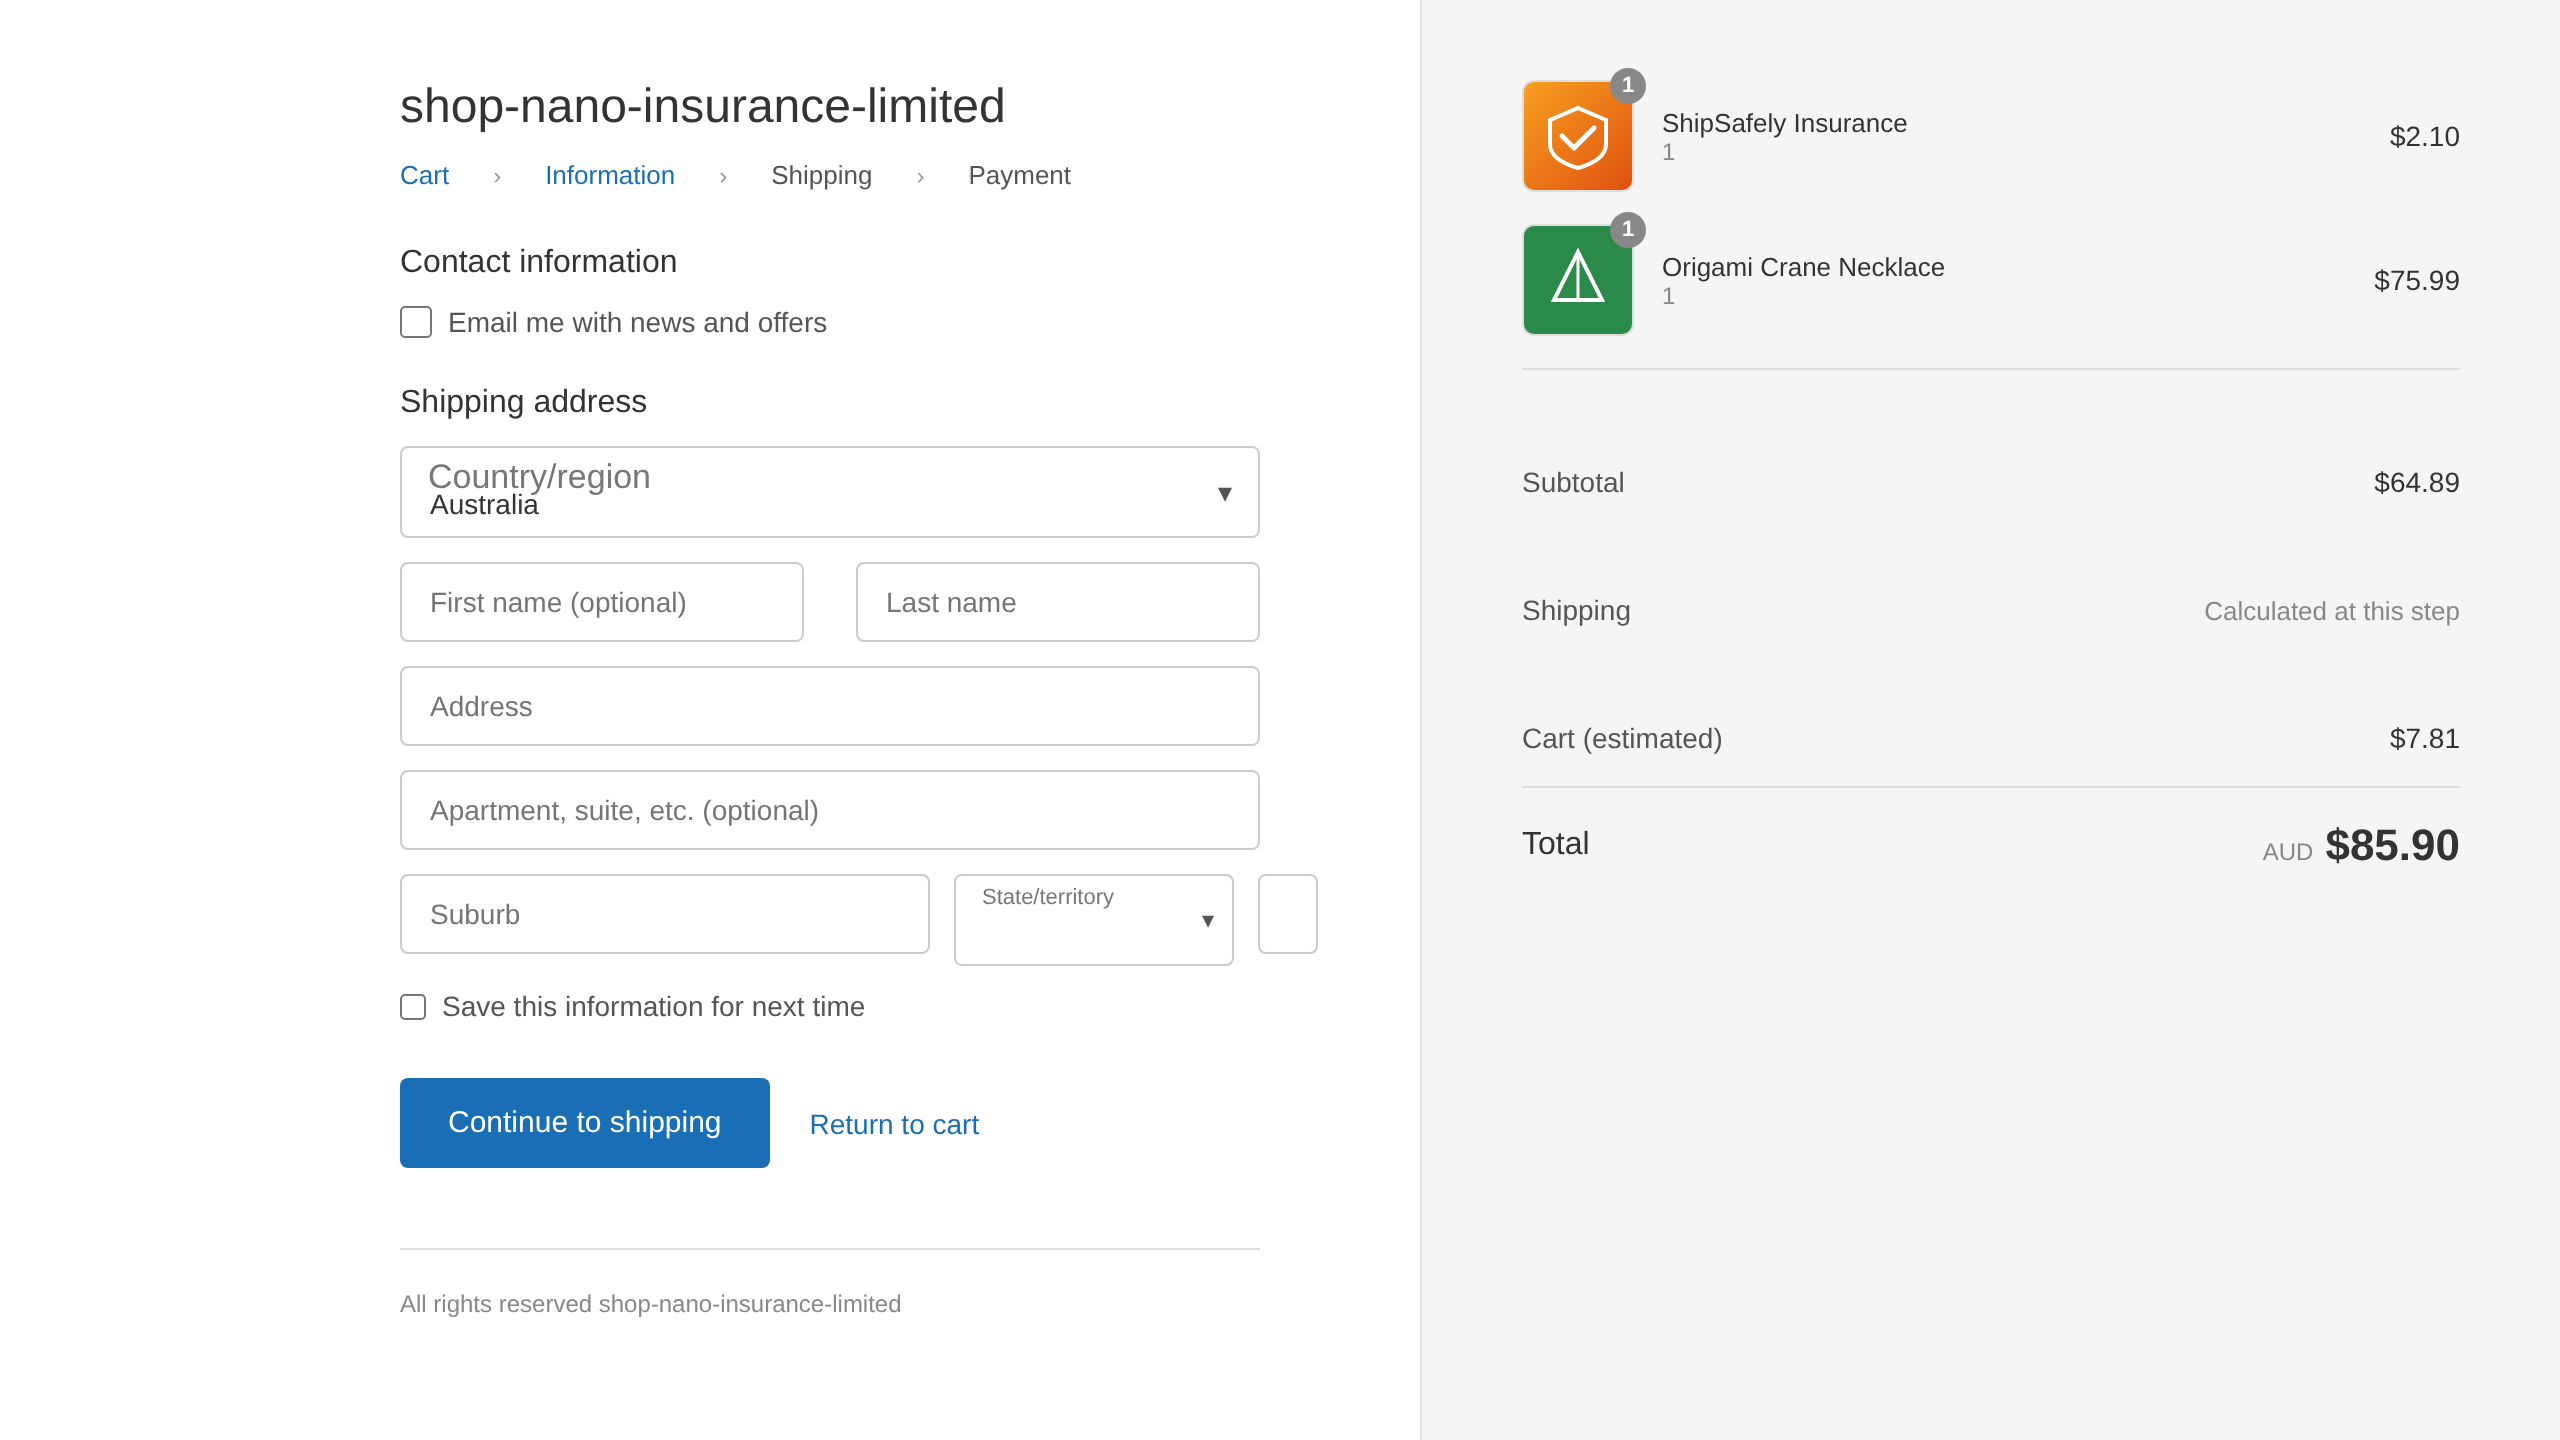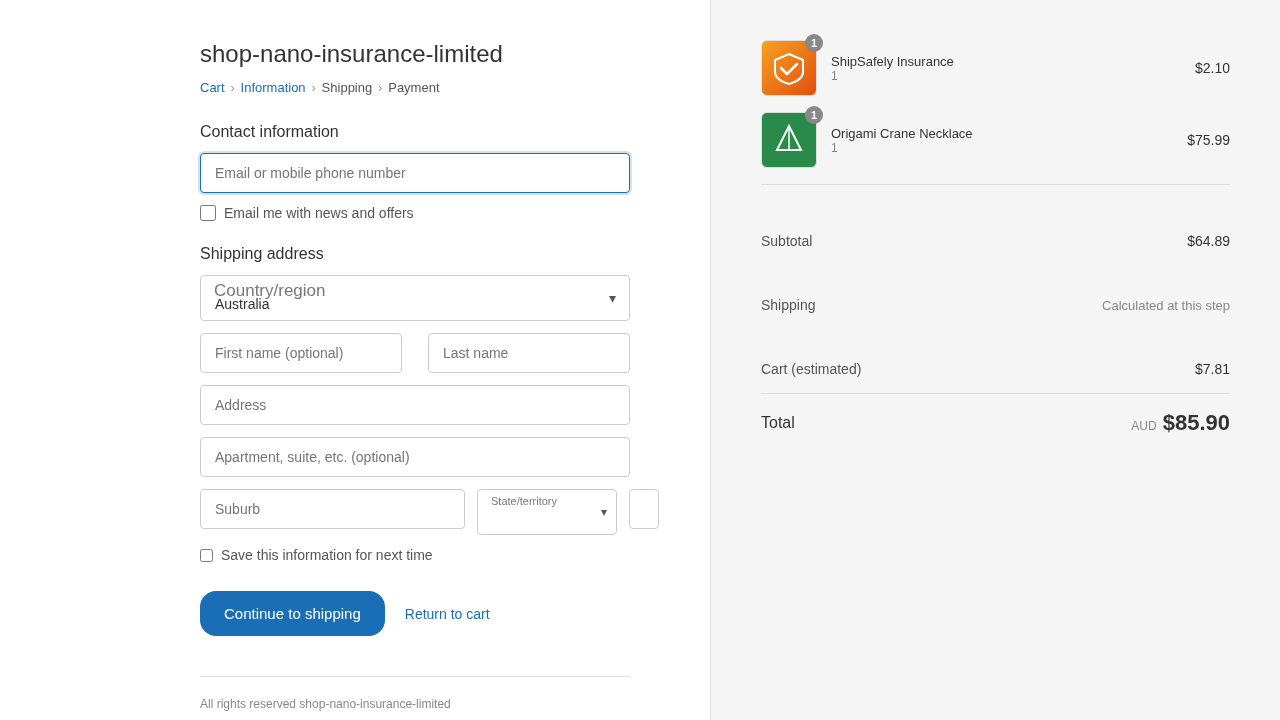--- a/index.html
+++ b/index.html
@@ -31,21 +31,21 @@
     .shop-title {
       font-size: 24px;
       font-weight: 400;
       color: #333;
       margin-bottom: 12px;
     }
 
     .breadcrumb {
       display: flex;
       align-items: center;
-      gap: 6px;
+      gap: 22px;
       font-size: 13px;
       margin-bottom: 28px;
     }
 
     .breadcrumb-item {
       color: #1a6eb5;
       cursor: pointer;
     }
 
     .breadcrumb-item.active {
@@ -206,21 +206,21 @@
       display: flex;
       align-items: center;
       gap: 20px;
       margin-bottom: 40px;
     }
 
     .btn-primary {
       background: #1a6eb5;
       color: #fff;
       border: none;
-      border-radius: 16px;
+      border-radius: 4px;
       padding: 14px 24px;
       font-size: 15px;
       cursor: pointer;
       font-weight: 500;
     }
 
     .btn-link {
       background: none;
       border: none;
       color: #1a6eb5;
@@ -390,23 +390,20 @@
     <span class="breadcrumb-sep">›</span>
     <span class="breadcrumb-item">Information</span>
     <span class="breadcrumb-sep">›</span>
     <span class="breadcrumb-item active">Shipping</span>
     <span class="breadcrumb-sep">›</span>
     <span class="breadcrumb-item active">Payment</span>
   </nav>
 
   <h2 class="section-title">Contact information</h2>
 
-  <div class="form-group">
-    <input type="text" class="form-input email-input" placeholder="Email or mobile phone number" style="">
-  </div>
 
   <div class="checkbox-row">
     <input type="checkbox" id="news-checkbox" style="">
     <label for="news-checkbox" class="checkbox-label">Email me with news and offers</label>
   </div>
 
   <h2 class="section-title">Shipping address</h2>
 
   <div class="form-group">
     <div class="select-wrapper">

